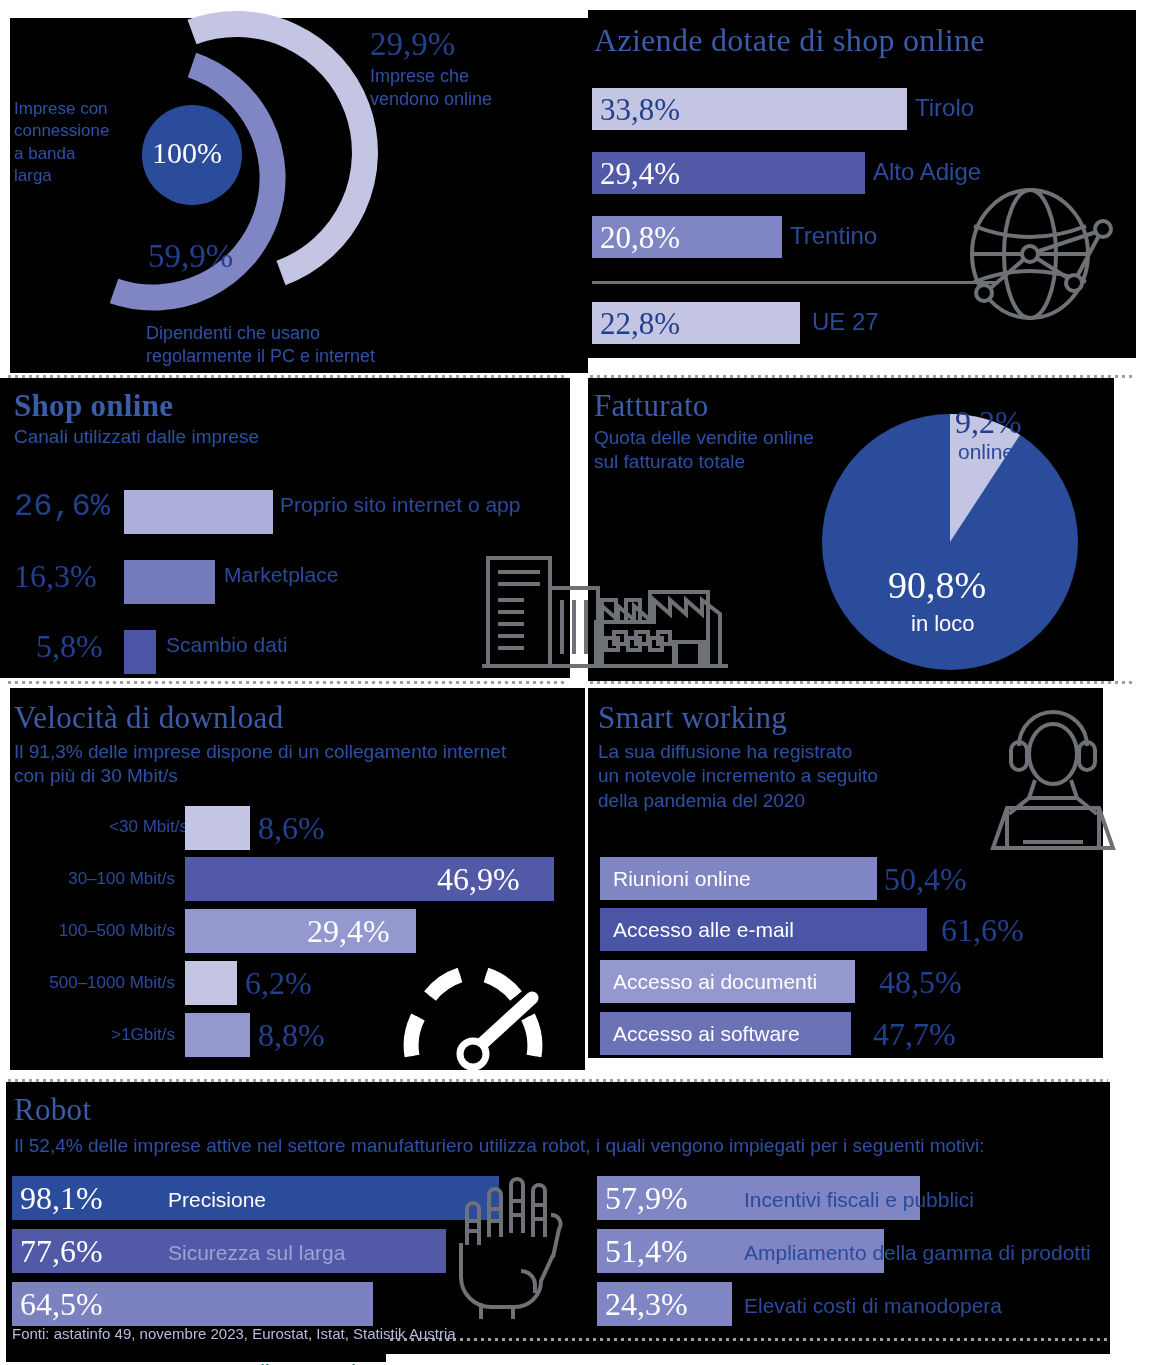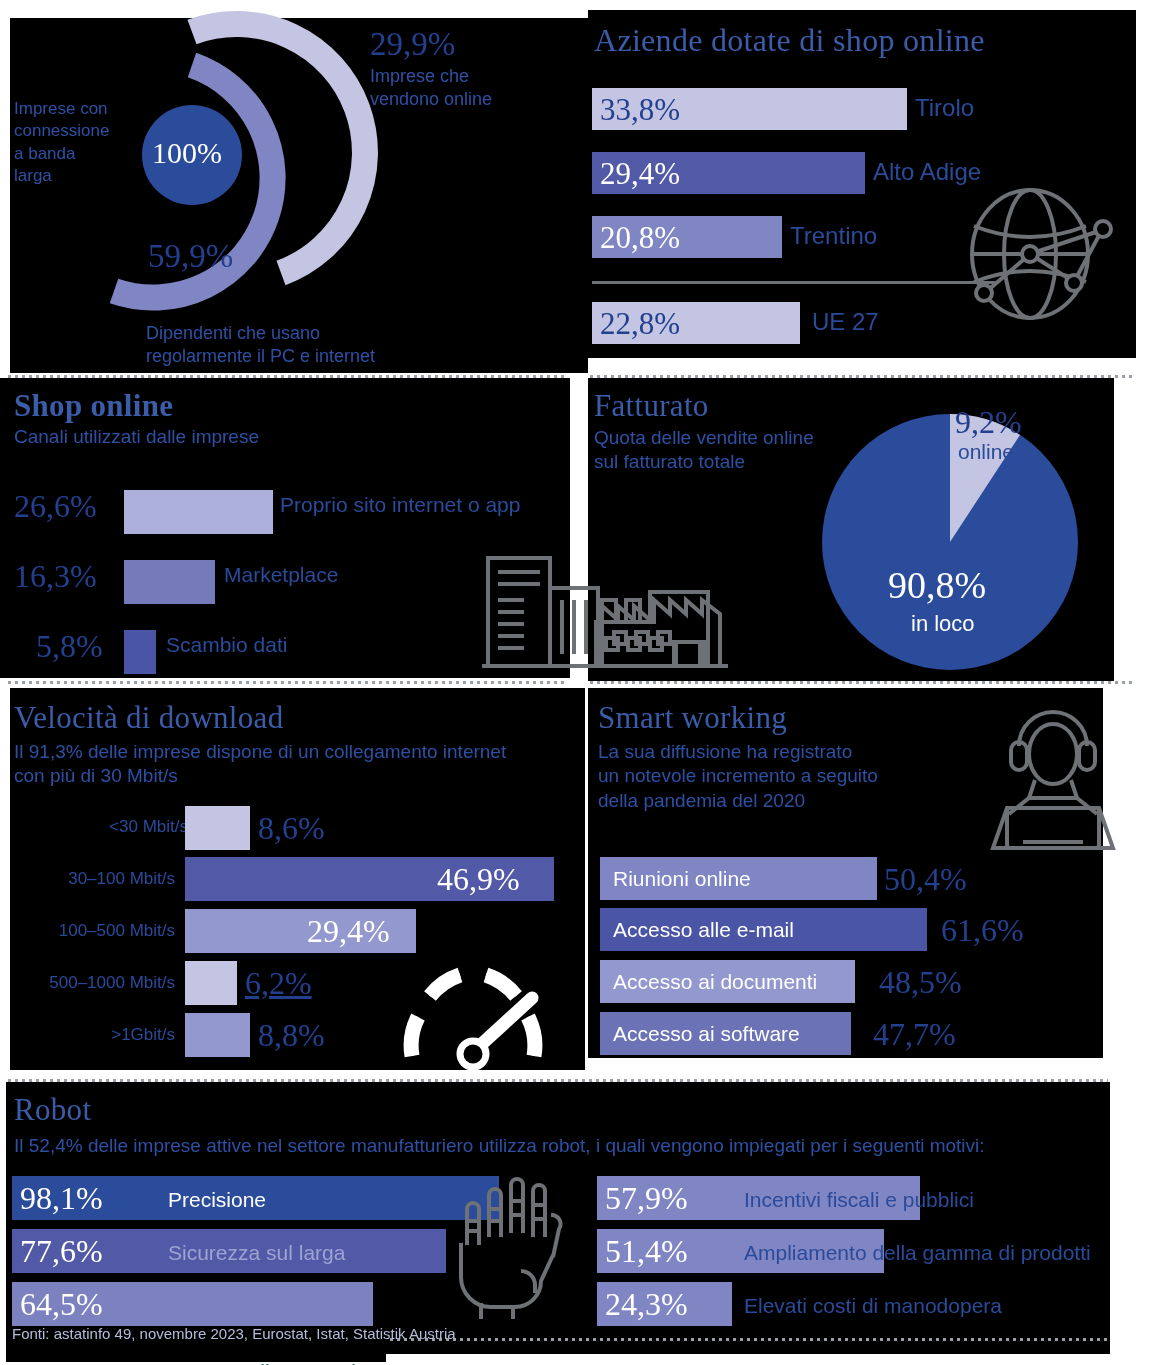--- a/index.html
+++ b/index.html
@@ -118,21 +118,21 @@
     <circle cx="68" cy="68" r="8" fill="#000"></circle>
     <circle cx="141" cy="43" r="8" fill="#000"></circle>
     <circle cx="112" cy="97" r="8" fill="#000"></circle>
     <circle cx="22" cy="107" r="8" fill="#000"></circle>
   </g>
 </svg>
 
 <div class="t head" style="left:14px;top:388px;font-size:31px;font-weight:bold;">Shop online</div>
 <div class="t sub" style="left:14px;top:426px;font-size:19px;">Canali utilizzati dalle imprese</div>
 
-<div class="t num" style="left:14px;top:488px;font-size:32px;">26,6%</div>
+<div class="t num" style="left:14px;top:488px;font-size:32px;font-family:Liberation Mono, monospace;">26,6%</div>
 <div class="bar" style="left:124px;top:490px;width:149px;height:44px;background:#ACB0DB;"></div>
 <div class="t lbl" style="left:280px;top:493px;font-size:21px;">Proprio sito internet o app</div>
 
 <div class="t num" style="left:14px;top:558px;font-size:32px;">16,3%</div>
 <div class="bar" style="left:124px;top:560px;width:91px;height:44px;background:#757BBA;"></div>
 <div class="t lbl" style="left:224px;top:563px;font-size:21px;">Marketplace</div>
 
 <div class="t num" style="left:36px;top:628px;font-size:32px;">5,8%</div>
 <div class="bar" style="left:124px;top:630px;width:32px;height:44px;background:#4A55A6;"></div>
 <div class="t lbl" style="left:166px;top:633px;font-size:21px;">Scambio dati</div>
@@ -200,21 +200,21 @@
 <div class="t lblsm" style="left:175px;top:869px;text-align:right;transform:translateX(-100%);">30–100 Mbit/s</div>
 <div class="bar" style="left:185px;top:857px;width:369px;height:44px;background:#5259A6;"></div>
 <div class="t numw" style="left:437px;top:861px;font-size:32px;">46,9%</div>
 
 <div class="t lblsm" style="left:175px;top:921px;text-align:right;transform:translateX(-100%);">100–500 Mbit/s</div>
 <div class="bar" style="left:185px;top:909px;width:231px;height:44px;background:#9398CE;"></div>
 <div class="t numw" style="left:307px;top:913px;font-size:32px;">29,4%</div>
 
 <div class="t lblsm" style="left:175px;top:973px;text-align:right;transform:translateX(-100%);">500–1000 Mbit/s</div>
 <div class="bar" style="left:185px;top:961px;width:52px;height:44px;background:#C3C5E2;"></div>
-<div class="t num" style="left:245px;top:965px;font-size:32px;text-decoration:underline;">6,2%</div>
+<div class="t num" style="left:245px;top:965px;font-size:32px;">6,2%</div>
 
 <div class="t lblsm" style="left:175px;top:1025px;text-align:right;transform:translateX(-100%);">&gt;1Gbit/s</div>
 <div class="bar" style="left:185px;top:1013px;width:65px;height:44px;background:#9398CE;"></div>
 <div class="t num" style="left:258px;top:1017px;font-size:32px;">8,8%</div>
 
 <svg style="position:absolute;left:394px;top:960px;" width="160" height="110">
   <g fill="none" stroke="#ffffff" stroke-width="15" stroke-linecap="butt">
     <path d="M18 96 A63 63 0 0 1 24 57"></path>
     <path d="M36 36 A63 63 0 0 1 66 15"></path>
     <path d="M92 15 A63 63 0 0 1 122 36"></path>

